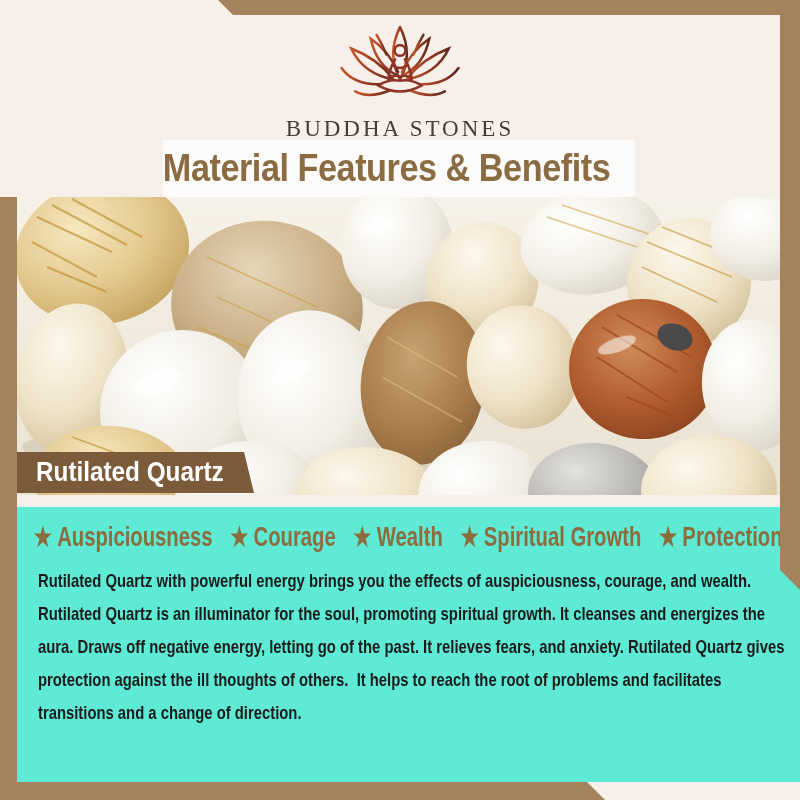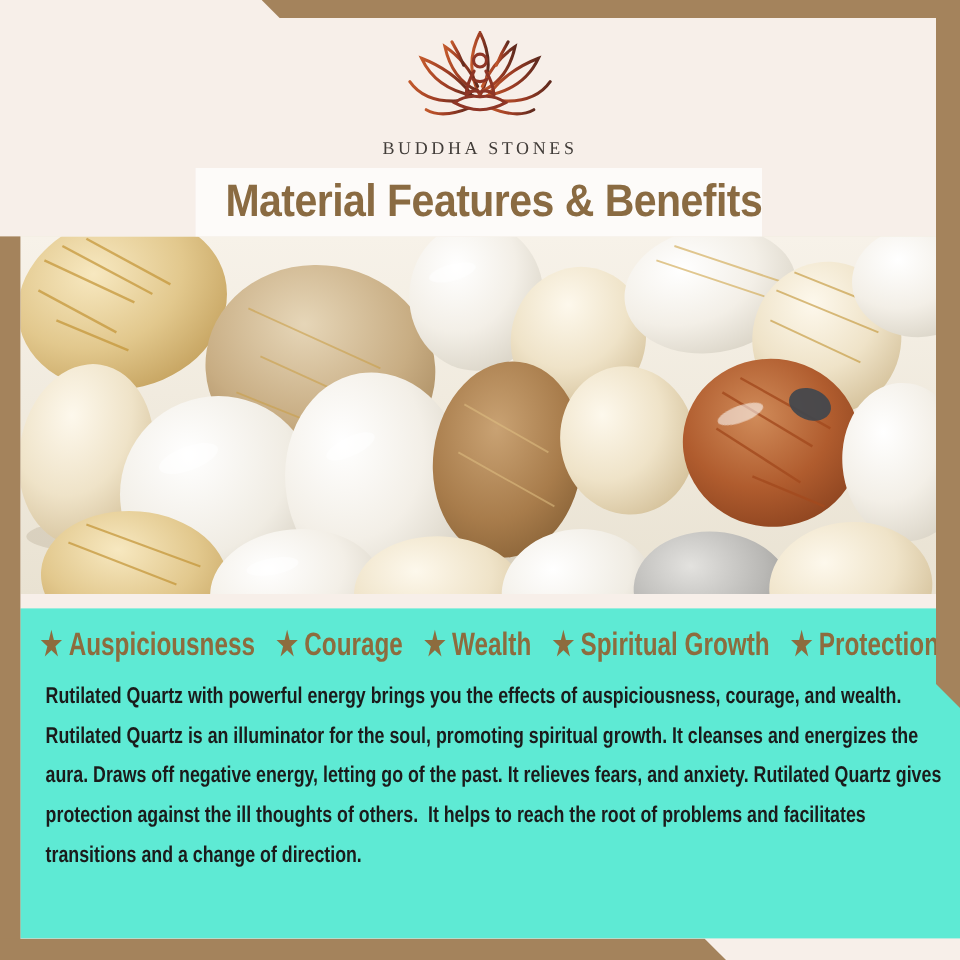--- a/index.html
+++ b/index.html
@@ -18,26 +18,26 @@
   .right-strip{position:absolute;left:780px;top:0;width:20px;height:590px;background:#a4835c;
     clip-path:polygon(0 0,20px 0,20px 590px,0 570px);}
   .bottom-bar{position:absolute;left:0;top:782px;width:605px;height:18px;background:#a4835c;
     clip-path:polygon(0 0,587px 0,605px 18px,0 18px);}
 
   
   .brand{position:absolute;top:15px;left:0;width:800px;text-align:center;}
   .logo{display:block;margin:8px auto 0;}
   .brand-name{
     font-family:"Liberation Serif",serif;
-    font-size:15px;letter-spacing:3px;color:#423d39;margin-top:1px;
+    font-size:23px;letter-spacing:3px;color:#423d39;margin-top:1px;
   }
 
   
   .heading-box{position:absolute;left:163px;top:140px;width:472px;height:57px;
-    background:#fdfbf9;display:flex;align-items:center;justify-content:flex-start;}
+    background:#fdfbf9;display:flex;align-items:center;justify-content:flex-end;}
   .heading-text{font-size:38px;font-weight:bold;color:#8a6b42;white-space:nowrap;
     transform:scaleX(.9);letter-spacing:-.5px;}
 
   
   .photo{position:absolute;left:17px;top:197px;width:763px;height:298px;overflow:hidden;background:#f2ede2;}
   .photo svg{display:block;}
 
   
   .photo-label{position:absolute;left:17px;top:452px;width:237px;height:41px;background:#7b5b3a;
     display:flex;align-items:center;
@@ -246,14 +246,17 @@
 
   <div class="heading-box">
     <span class="heading-text">Material Features &amp; Benefits</span>
   </div>
 
   <div class="top-band"></div>
   <div class="left-strip"></div>
   <div class="right-strip"></div>
   <div class="bottom-bar"></div>
 
+  <div class="photo-label">
+    <span class="label-text">Rutilated Quartz</span>
+  </div>
 
 </div>
 
 </body></html>

